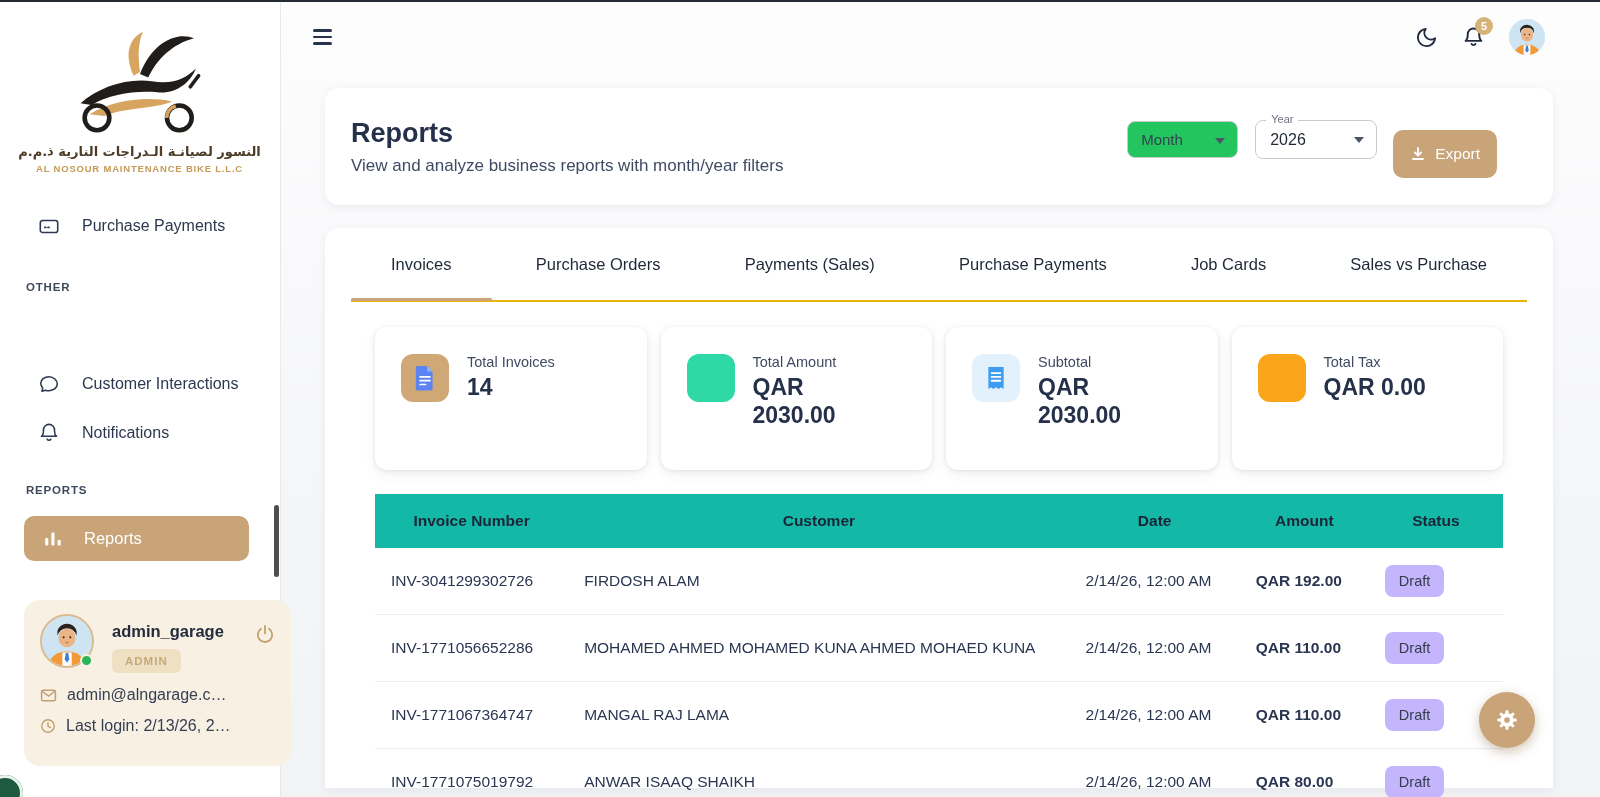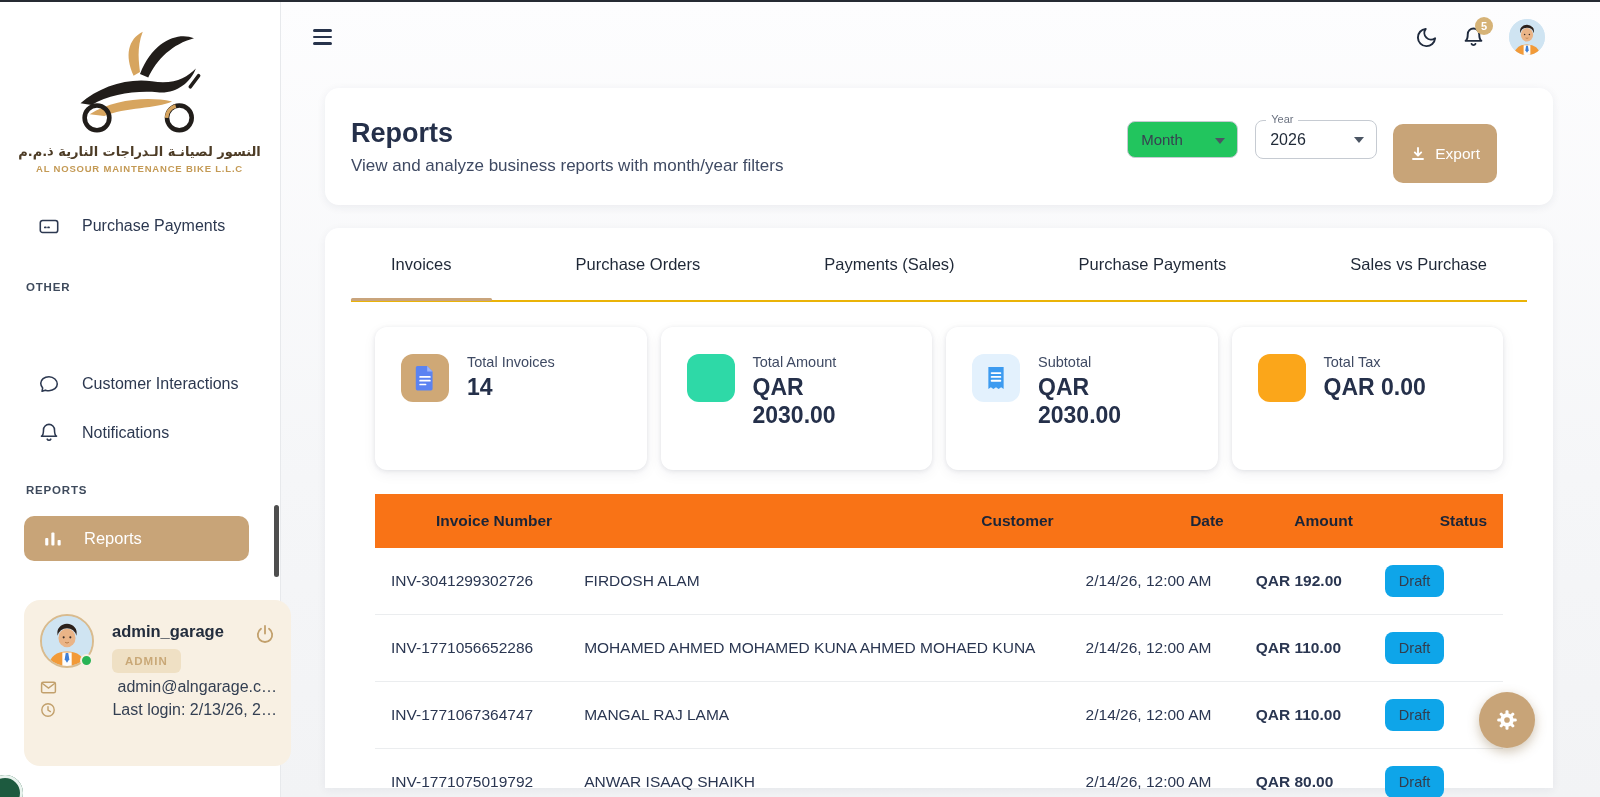--- a/index.html
+++ b/index.html
@@ -19,21 +19,21 @@
   .sb-scroll { position:absolute; right:1px; top:505px; width:5px; height:72px; background:#4e4e4e; border-radius:3px; }
 
   .user-card { position:absolute; left:24px; top:600px; width:267px; height:166px; background:#f8f0e3; border-radius:16px; padding:14px 14px 0 16px; }
   .uc-top { display:flex; align-items:flex-start; position:relative; }
   .uc-avatar { position:relative; width:54px; height:54px; flex:0 0 auto; }
   .uc-avatar .ring { width:54px; height:54px; border-radius:50%; border:2px solid #d9bb8e; overflow:hidden; background:#cfe4f2; }
   .online-dot { position:absolute; right:1px; bottom:1px; width:13px; height:13px; border-radius:50%; background:#29b455; border:2px solid #f8f0e3; }
   .uc-name { font-size:16.5px; font-weight:bold; color:#222c3c; margin:8px 0 0 18px; }
   .uc-badge { display:inline-block; margin:8px 0 0 18px; background:#efe0c4; color:#c9a877; font-size:11.5px; font-weight:bold; letter-spacing:1px; padding:6px 13px; border-radius:6px; }
   .uc-power { position:absolute; right:2px; top:10px; cursor:pointer; }
-  .uc-row { display:flex; align-items:center; gap:10px; font-size:16px; color:#333f52; margin-top:5px; white-space:nowrap;justify-content:space-between; }
+  .uc-row { display:flex; align-items:center; gap:10px; font-size:16px; color:#333f52; margin-top:13px; white-space:nowrap; }
   .uc-row:first-of-type { margin-top:16px; }
   .corner-green { position:absolute; left:-13px; bottom:-14px; width:36px; height:36px; border-radius:50%; background:#1d5a3f; box-shadow:0 0 0 3px #e9f3ee inset; z-index:5; }
 
   
   .main { position:absolute; left:281px; top:0; width:1319px; height:797px; background:linear-gradient(180deg,#fdfdfe 0%,#f5f6f8 60%,#f2f3f5 100%); }
   .topbar { height:74px; display:flex; align-items:center; justify-content:space-between; padding:0 55px 0 28px; }
   .hamburger { display:flex; flex-direction:column; gap:4px; cursor:pointer; padding:4px; }
   .hamburger span { width:19px; height:2.4px; background:#27334b; border-radius:2px; }
   .tb-right { display:flex; align-items:center; gap:24px; }
   .icon-btn { position:relative; cursor:pointer; display:flex; align-items:center; }
@@ -41,40 +41,40 @@
   .tb-avatar { width:36px; height:36px; border-radius:50%; overflow:hidden; background:#cfe4f2; cursor:pointer; }
 
   .header-card { margin:14px 47px 0 44px; height:117px; background:#fff; border-radius:14px; box-shadow:0 2px 10px rgba(25,39,70,.07); display:flex; align-items:center; justify-content:space-between; padding:0 56px 0 26px; }
   .h-title { font-size:27px; font-weight:bold; color:#25304a; }
   .h-sub { font-size:17px; color:#3f4a63; margin-top:7px; }
   .h-controls { display:flex; align-items:center; margin-top:-14px; }
   .select-box { position:relative; width:111px; height:37px; border:1px solid #c6cbd2; border-radius:8px; display:flex; align-items:center; padding-left:13px; font-size:15px; color:#374151; cursor:pointer; background:#22c55e; }
   .caret { position:absolute; right:12px; top:16px; width:0; height:0; border-left:5px solid transparent; border-right:5px solid transparent; border-top:6px solid #4b5563; }
   .year-box { position:relative; width:122px; height:39px; border:1px solid #c6cbd2; border-radius:8px; margin-left:17px; display:flex; align-items:center; padding-left:14px; font-size:16px; color:#1f2937; cursor:pointer; background:#fff; }
   .year-label { position:absolute; top:-8px; left:10px; background:#fff; padding:0 5px; font-size:11px; color:#6b7280; }
-  .export-btn { margin-left:16px; margin-top:28px; background:#c8a478; color:#fff; border:none; border-radius:10px; height:59px; padding:0 17px; font-size:15.5px; font-family:inherit; display:flex; align-items:center; gap:9px; cursor:pointer; }
+  .export-btn { margin-left:16px; margin-top:28px; background:#c8a478; color:#fff; border:none; border-radius:10px; height:48px; padding:0 17px; font-size:15.5px; font-family:inherit; display:flex; align-items:center; gap:9px; cursor:pointer; }
 
   .content-card { margin:23px 47px 0 44px; background:#fff; border-radius:14px 14px 0 0; box-shadow:0 2px 10px rgba(25,39,70,.06); height:560px; padding:0 26px; }
   .tabs { height:74px; border-bottom:2px solid #eab308; display:flex; justify-content:space-between; }
   .tab { position:relative; display:flex; align-items:center; padding:0 40px; font-size:16.5px; color:#1f2837; cursor:pointer; white-space:nowrap; }
   .tab.active::after { content:""; position:absolute; left:0; right:0; bottom:-1px; height:3px; background:#c9a47c; border-radius:2px; }
 
   .panel { padding:25px 24px 0 24px; }
   .cards { display:grid; grid-template-columns:repeat(4,1fr); gap:14px; }
   .scard { height:143px; background:#fff; border-radius:12px; box-shadow:0 1px 4px rgba(30,40,70,.10), 0 4px 14px rgba(30,40,70,.06); padding:27px 22px 0 26px; display:flex; gap:18px; }
   .scard-icon { width:48px; height:48px; border-radius:12px; flex:0 0 auto; display:flex; align-items:center; justify-content:center; }
   .scard-label { font-size:14.5px; color:#3f4a63; }
   .scard-value { font-size:23px; font-weight:bold; color:#25304a; line-height:1.2; margin-top:4px; max-width:125px; }
 
   table.inv { width:100%; margin-top:24px; border-collapse:collapse; table-layout:fixed; }
-  .inv thead th { background:#f97316; text-align:right; font-size:15.5px; font-weight:600; color:#1b2538; padding:18px 16px; }
+  .inv thead th { background:#14b8a6; text-align:center; font-size:15.5px; font-weight:600; color:#1b2538; padding:18px 16px; }
   .inv tbody td { font-size:15.5px; color:#2a3651; padding:17px 16px; border-top:1px solid #ebedef; }
   .inv tbody tr:first-child td { border-top:none; }
   .td-amount { font-weight:bold; color:#1c2333; }
-  .badge-draft { display:inline-block; background:#0ea5e9; color:#333d4d; font-size:14.5px; border-radius:8px; padding:8px 14px; }
+  .badge-draft { display:inline-block; background:#c4b5fd; color:#333d4d; font-size:14.5px; border-radius:8px; padding:8px 14px; }
 
   .fab { position:absolute; right:65px; bottom:49px; width:56px; height:56px; border-radius:50%; background:#c8a478; box-shadow:0 4px 12px rgba(120,90,40,.35); display:flex; align-items:center; justify-content:center; cursor:pointer; z-index:20; }
 </style>
 </head>
 <body>
 
 <svg width="0" height="0" style="position:absolute">
   <symbol id="avatar-sym" viewBox="0 0 48 48">
     <circle cx="24" cy="24" r="24" fill="#cfe4f2"></circle>
     <path d="M6 49 q2 -15 18 -15 q16 0 18 15 z" fill="#f29a38"></path>
@@ -234,20 +234,21 @@
       </button>
     </div>
   </div>
 
   <div class="content-card">
     <div class="tabs">
       <div class="tab active">Invoices</div>
       <div class="tab">Purchase Orders</div>
       <div class="tab">Payments (Sales)</div>
       <div class="tab">Purchase Payments</div>
+      <div class="tab">Job Cards</div>
       <div class="tab">Sales vs Purchase</div>
     </div>
 
     <div class="panel">
       <div class="cards">
         <div class="scard">
           <div class="scard-icon" style="background:#cfa876">
             <svg width="22" height="26" viewBox="0 0 20 24">
               <path d="M3 1 h9 l5 5 v16 a1.5 1.5 0 0 1 -1.5 1.5 h-12.5 a1.5 1.5 0 0 1 -1.5 -1.5 v-19.5 a1.5 1.5 0 0 1 1.5 -1.5 z" fill="#5b83f2"></path>
               <path d="M12 1 l5 5 h-5 z" fill="#9db3f7"></path>

